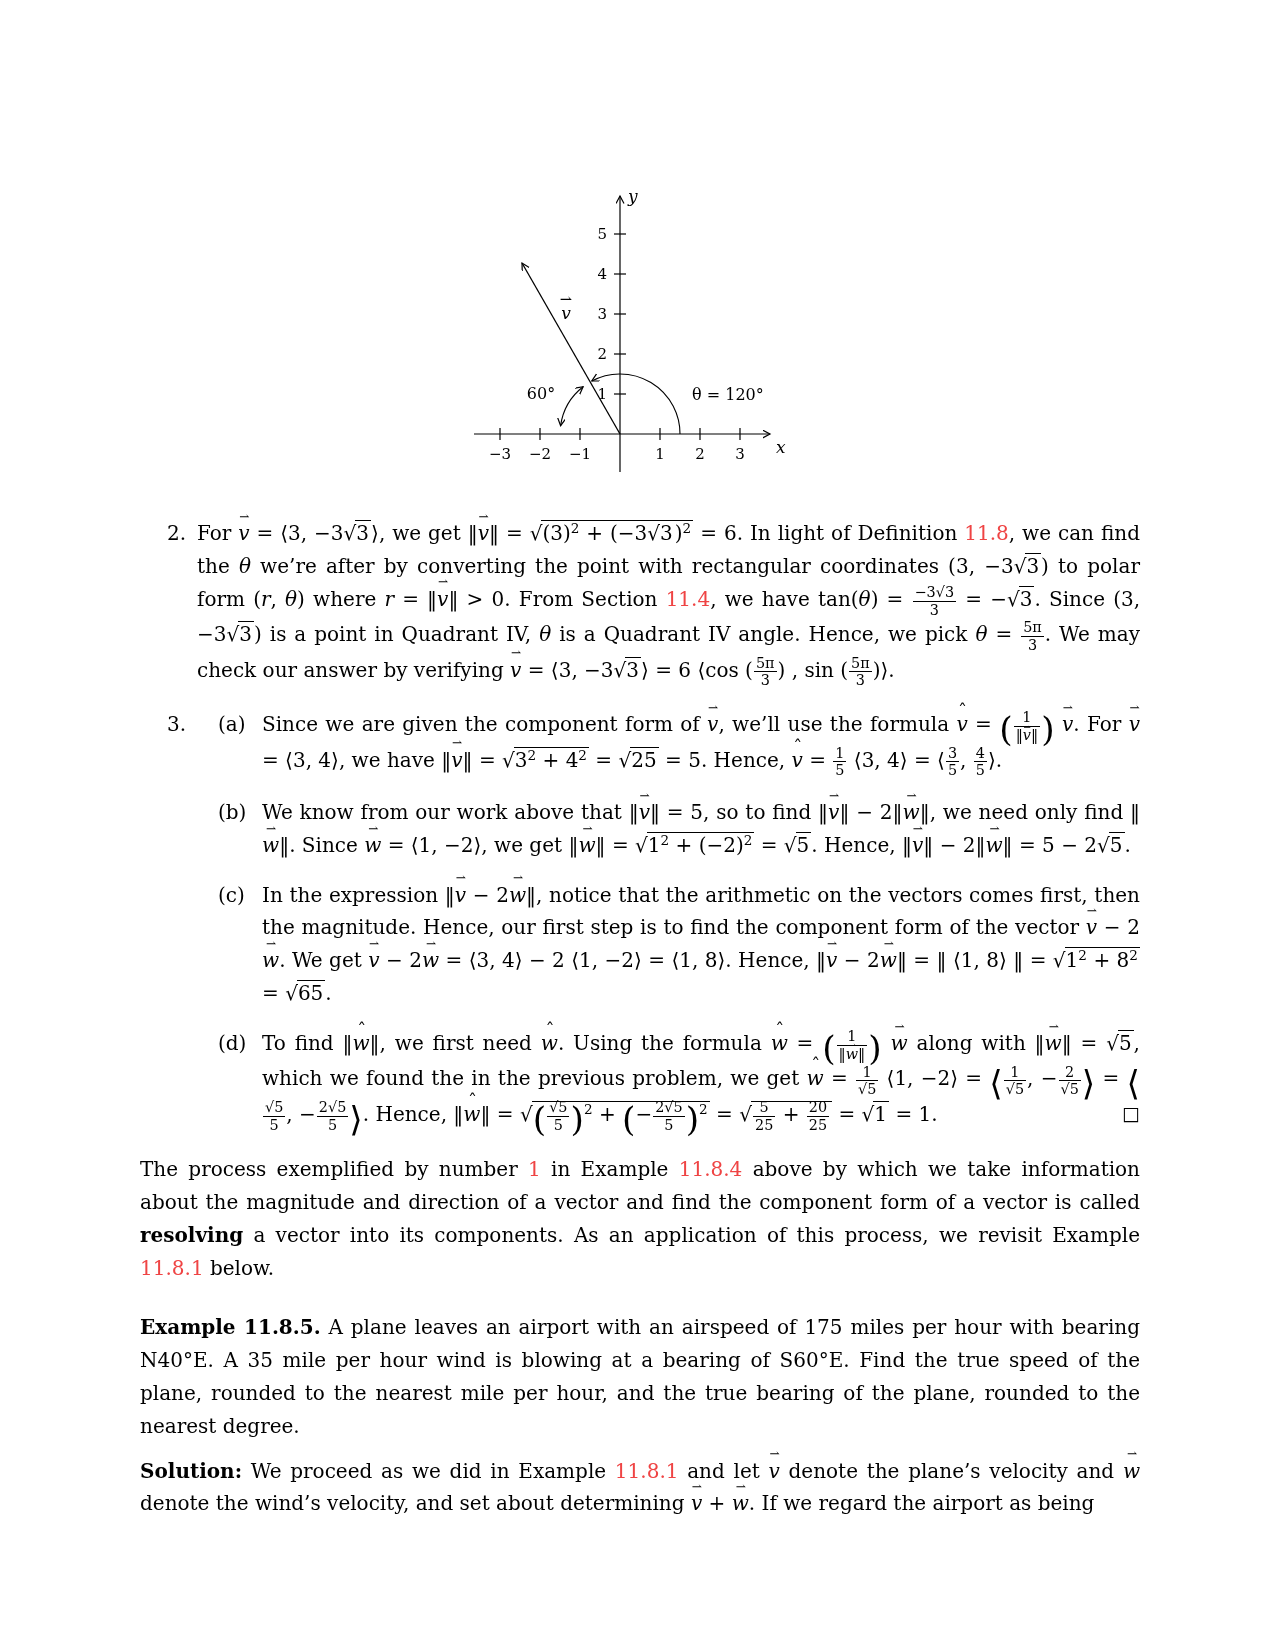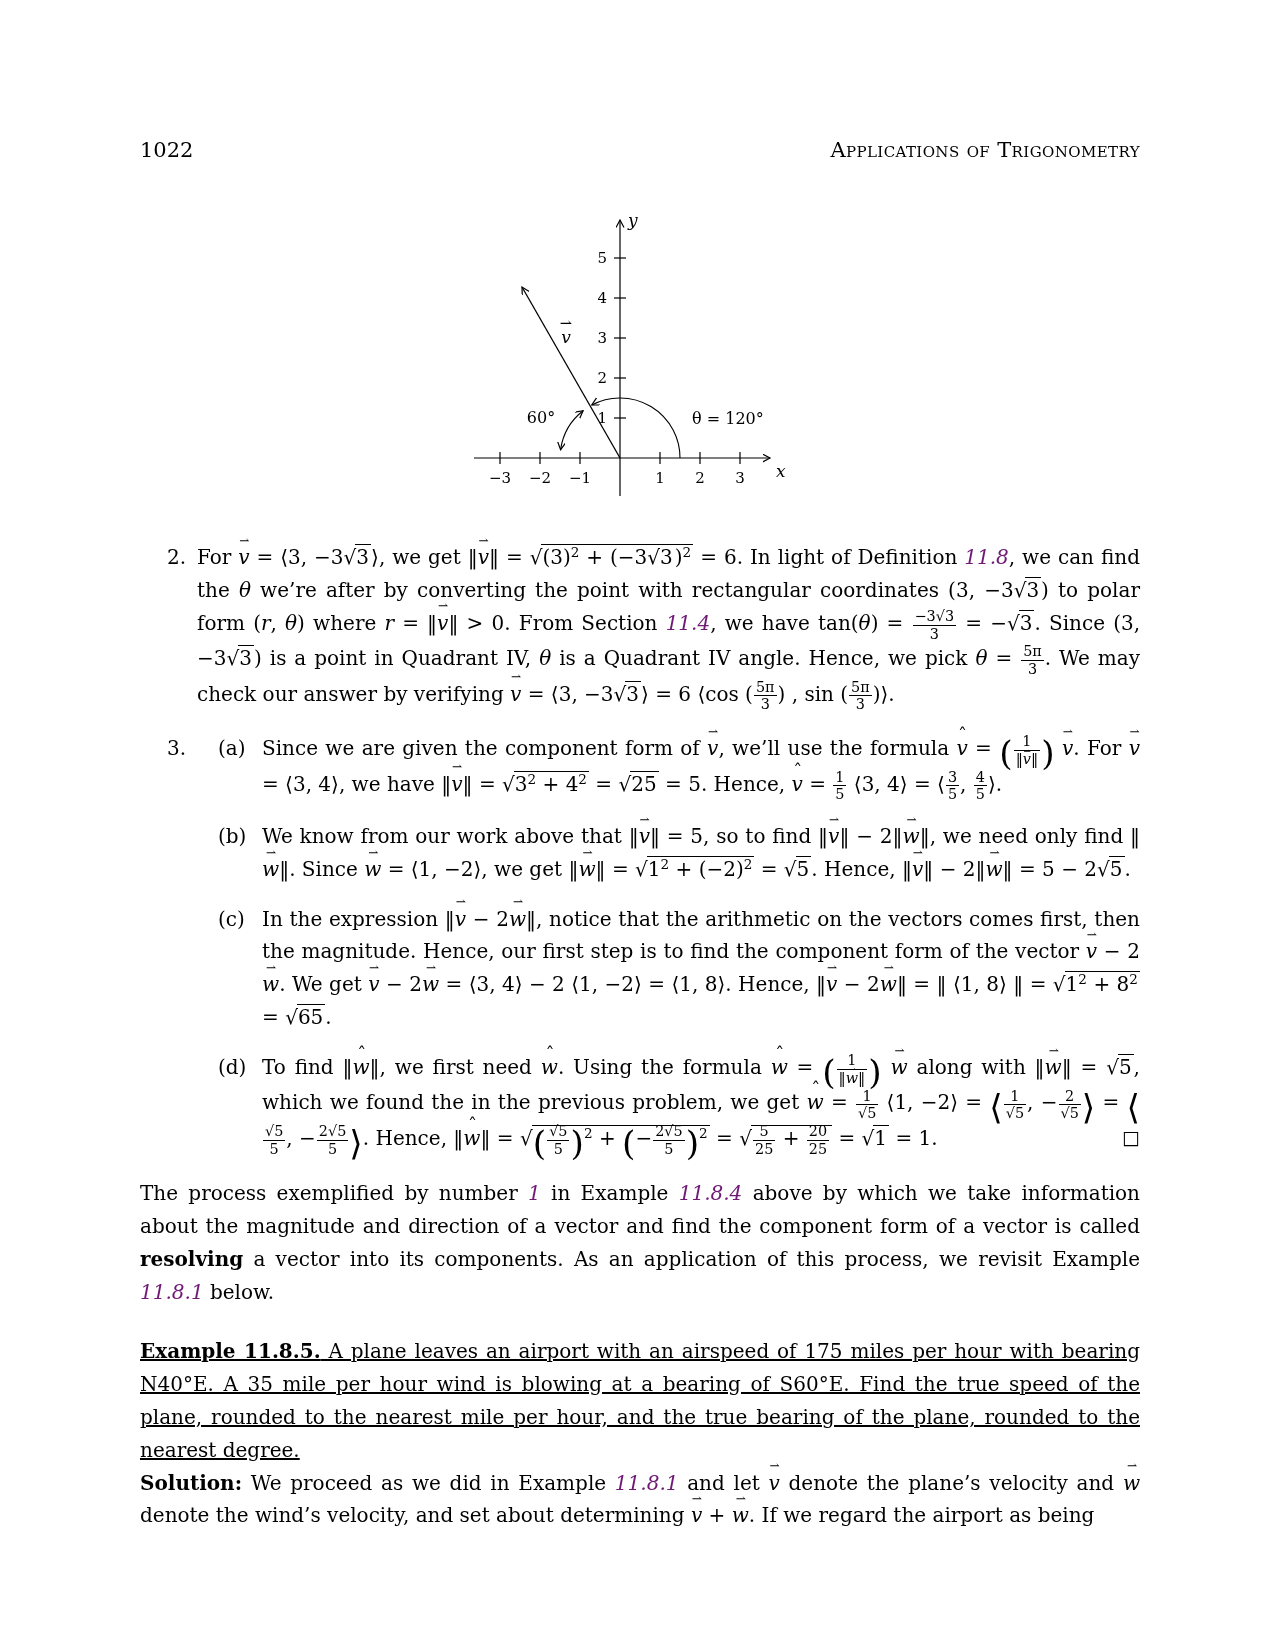--- a/index.html
+++ b/index.html
@@ -20,44 +20,40 @@
   svg .veclab{font-style:italic;font-size:17px;}
   
   p.blk{ text-align:justify;line-height:1.64;margin:0 0 17px;}
   .enum{position:relative;padding-left:57px;}
   .enum .num{position:absolute;left:27px;}
   .sub{position:relative;padding-left:122px;margin-bottom:13px;}
   .sub .lbl{position:absolute;left:78px;}
   
   .it{font-style:italic;}
   .bd{font-weight:bold;}
-  .lk{color:#701a75;font-style:italic;}
+  .lk{color:#ef4444;}
   .sup{font-size:.68em;vertical-align:.55em;line-height:0;}
   .bigp{font-size:1.72em;line-height:0;vertical-align:-.28em;font-weight:400;}
   .frac{display:inline-block;text-align:center;vertical-align:-.62em;font-size:.72em;line-height:1.15;padding:0 1px;}
   .fnum{display:block;padding:0 2px;text-align:center;}
   .fden{display:block;border-top:1.3px solid currentColor;padding:0 2px;}
   .sqrt{white-space:nowrap;}
   .rsign{margin-right:-1px;}
   .rbar{border-top:1.4px solid currentColor;padding:0 2px 0 1px;}
   .vec{position:relative;display:inline-block;}
   .vec .base{font-style:italic;}
   .vec .acc{position:absolute;left:54%;transform:translateX(-50%);top:-.5em;font-size:.62em;font-style:normal;line-height:1;}
   .vec .hatacc{top:-.28em;font-size:.9em;}
   .qed{float:right;font-family:"DejaVu Sans","Liberation Sans",sans-serif;font-size:19px;}
 </style>
 </head>
 <body>
 
 <div class="page">
 
-  <div class="hdr">
-    <span>1022</span>
-    <span class="title">Applications of Trigonometry</span>
-  </div>
 
   <div class="figwrap">
     <svg width="340" height="302" viewBox="0 0 340 302">
       <defs>
         <marker id="arr" markerWidth="10" markerHeight="10" refX="7.5" refY="4" orient="auto-start-reverse" markerUnits="userSpaceOnUse">
           <path d="M0,0 L7.5,4 L0,8" fill="none" stroke="#000" stroke-width="1.2"></path>
         </marker>
       </defs>
 
       <line x1="4" y1="252" x2="300" y2="252" stroke="#000" stroke-width="1.2" marker-end="url(#arr)"></line>
@@ -132,21 +128,21 @@
       <span class="lbl">(d)</span>
       <span><span>To find ‖</span><span class="vec"><span class="acc hatacc">ˆ</span><span class="base">w</span></span><span>‖, we first need </span><span class="vec"><span class="acc hatacc">ˆ</span><span class="base">w</span></span><span>.  Using the formula </span><span class="vec"><span class="acc hatacc">ˆ</span><span class="base">w</span></span><span> = </span><span class="bigp">(</span><span class="frac"><span class="fnum"><span>1</span></span><span class="fden"><span>‖</span><span class="vec"><span class="acc">⇀</span><span class="base">w</span></span><span>‖</span></span></span><span class="bigp">)</span><span> </span><span class="vec"><span class="acc">⇀</span><span class="base">w</span></span><span> along with ‖</span><span class="vec"><span class="acc">⇀</span><span class="base">w</span></span><span>‖ = </span><span class="sqrt"><span class="rsign">√</span><span class="rbar"><span>5</span></span></span><span>, which we found the in the previous problem, we get </span><span class="vec"><span class="acc hatacc">ˆ</span><span class="base">w</span></span><span> = </span><span class="frac"><span class="fnum"><span>1</span></span><span class="fden"><span>√5</span></span></span><span> ⟨1, −2⟩ = </span><span class="bigp">⟨</span><span class="frac"><span class="fnum"><span>1</span></span><span class="fden"><span>√5</span></span></span><span>, −</span><span class="frac"><span class="fnum"><span>2</span></span><span class="fden"><span>√5</span></span></span><span class="bigp">⟩</span><span> = </span><span class="bigp">⟨</span><span class="frac"><span class="fnum"><span>√5</span></span><span class="fden"><span>5</span></span></span><span>, −</span><span class="frac"><span class="fnum"><span>2√5</span></span><span class="fden"><span>5</span></span></span><span class="bigp">⟩</span><span>.  Hence, ‖</span><span class="vec"><span class="acc hatacc">ˆ</span><span class="base">w</span></span><span>‖ = </span><span class="sqrt"><span class="rsign">√</span><span class="rbar"><span class="bigp">(</span><span class="frac"><span class="fnum"><span>√5</span></span><span class="fden"><span>5</span></span></span><span class="bigp">)</span><span class="sup">2</span><span> + </span><span class="bigp">(</span><span>−</span><span class="frac"><span class="fnum"><span>2√5</span></span><span class="fden"><span>5</span></span></span><span class="bigp">)</span><span class="sup">2</span></span></span><span> = </span><span class="sqrt"><span class="rsign">√</span><span class="rbar"><span class="frac"><span class="fnum"><span>5</span></span><span class="fden"><span>25</span></span></span><span> + </span><span class="frac"><span class="fnum"><span>20</span></span><span class="fden"><span>25</span></span></span></span></span><span> = </span><span class="sqrt"><span class="rsign">√</span><span class="rbar"><span>1</span></span></span><span> = 1.</span></span>
       <span class="qed">□</span>
     </p>
   </div>
 
   <p class="blk" style="margin-bottom:27px;">
     <span><span>The process exemplified by number </span><span class="lk">1</span><span> in Example </span><span class="lk">11.8.4</span><span> above by which we take information about the magnitude and direction of a vector and find the component form of a vector is called </span><span class="bd">resolving</span><span> a vector into its components.  As an application of this process, we revisit Example </span><span class="lk">11.8.1</span><span> below.</span></span>
   </p>
 
-  <p class="blk" style="margin-bottom:0;text-decoration:underline;">
+  <p class="blk" style="margin-bottom:12px;">
     <span><span class="bd">Example 11.8.5.</span><span>  A plane leaves an airport with an airspeed of 175 miles per hour with bearing N40°E.  A 35 mile per hour wind is blowing at a bearing of S60°E.  Find the true speed of the plane, rounded to the nearest mile per hour, and the true bearing of the plane, rounded to the nearest degree.</span></span>
   </p>
 
   <p class="blk" style="margin-bottom:8px;">
     <span><span class="bd">Solution:</span><span>  We proceed as we did in Example </span><span class="lk">11.8.1</span><span> and let </span><span class="vec"><span class="acc">⇀</span><span class="base">v</span></span><span> denote the plane’s velocity and </span><span class="vec"><span class="acc">⇀</span><span class="base">w</span></span><span> denote the wind’s velocity, and set about determining </span><span class="vec"><span class="acc">⇀</span><span class="base">v</span></span><span> + </span><span class="vec"><span class="acc">⇀</span><span class="base">w</span></span><span>.  If we regard the airport as being</span></span>
   </p>
 
 </div>
 
 </body></html>

